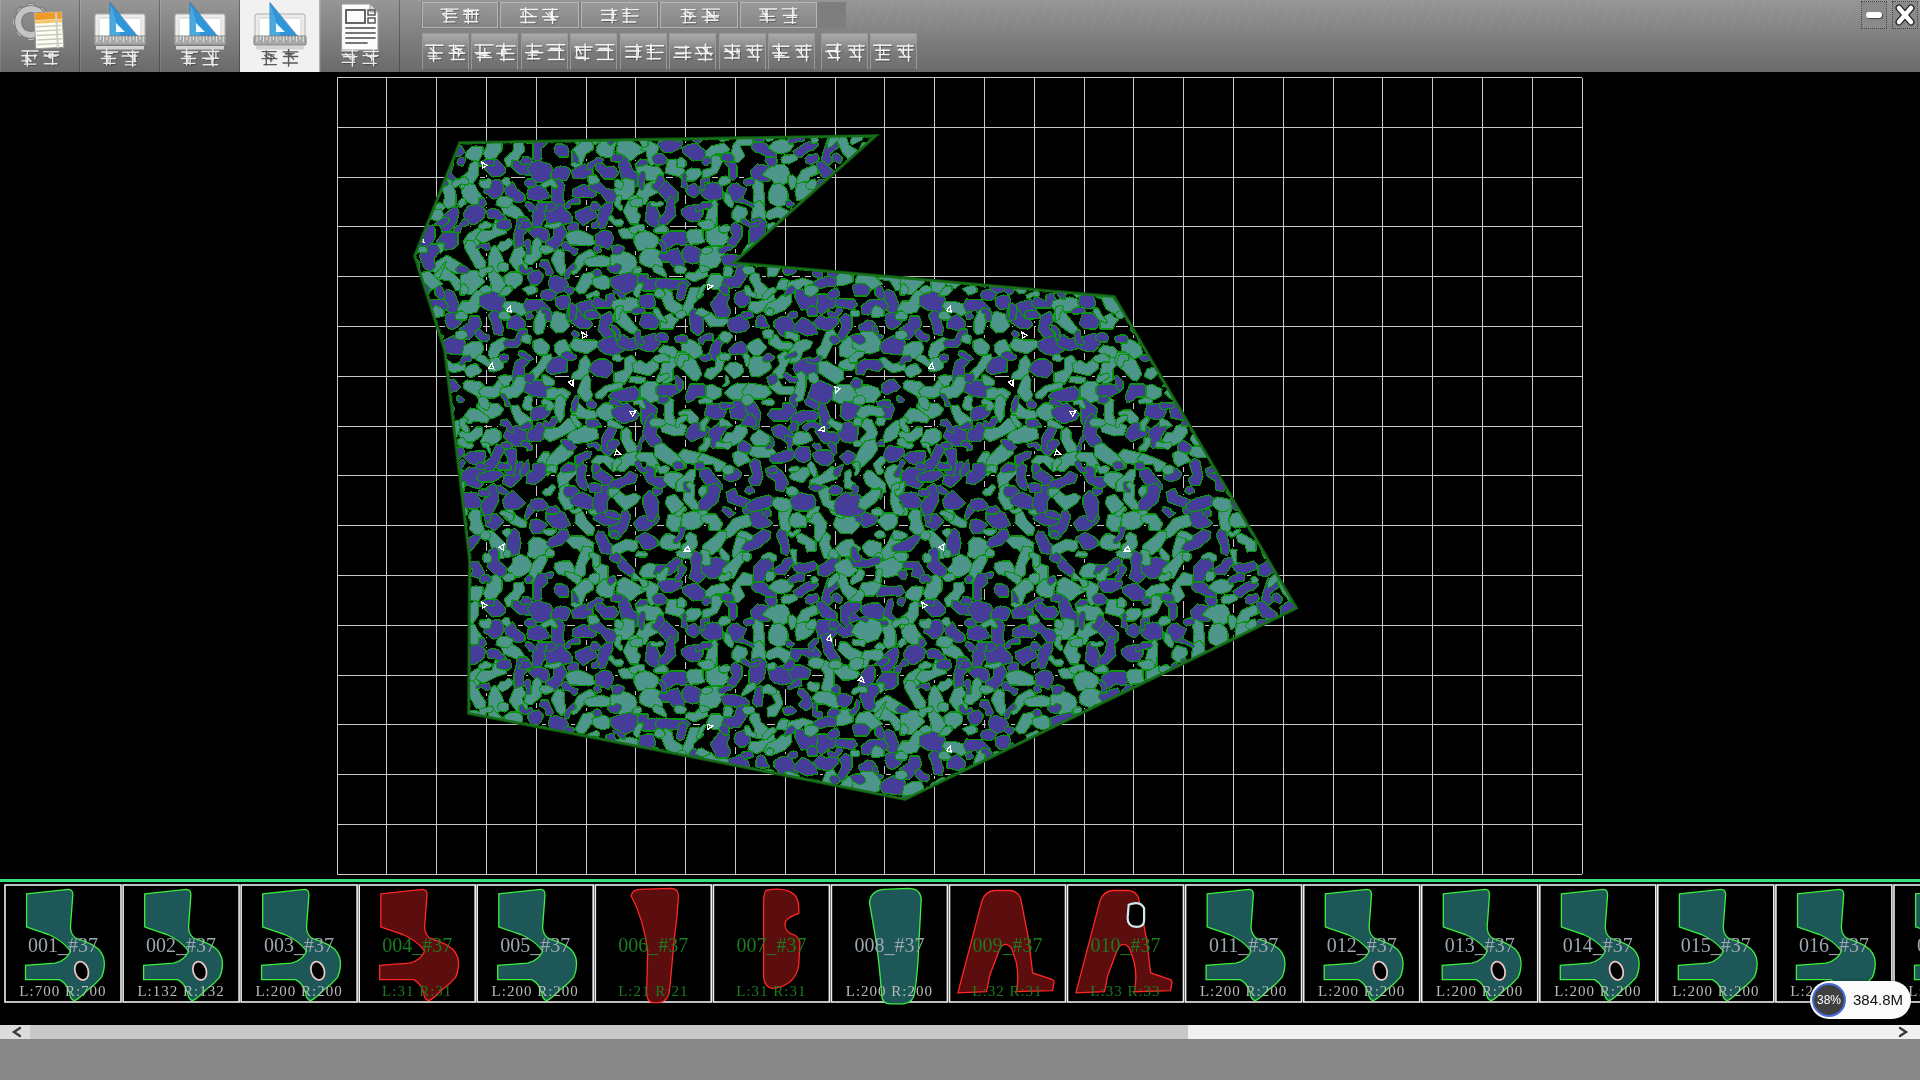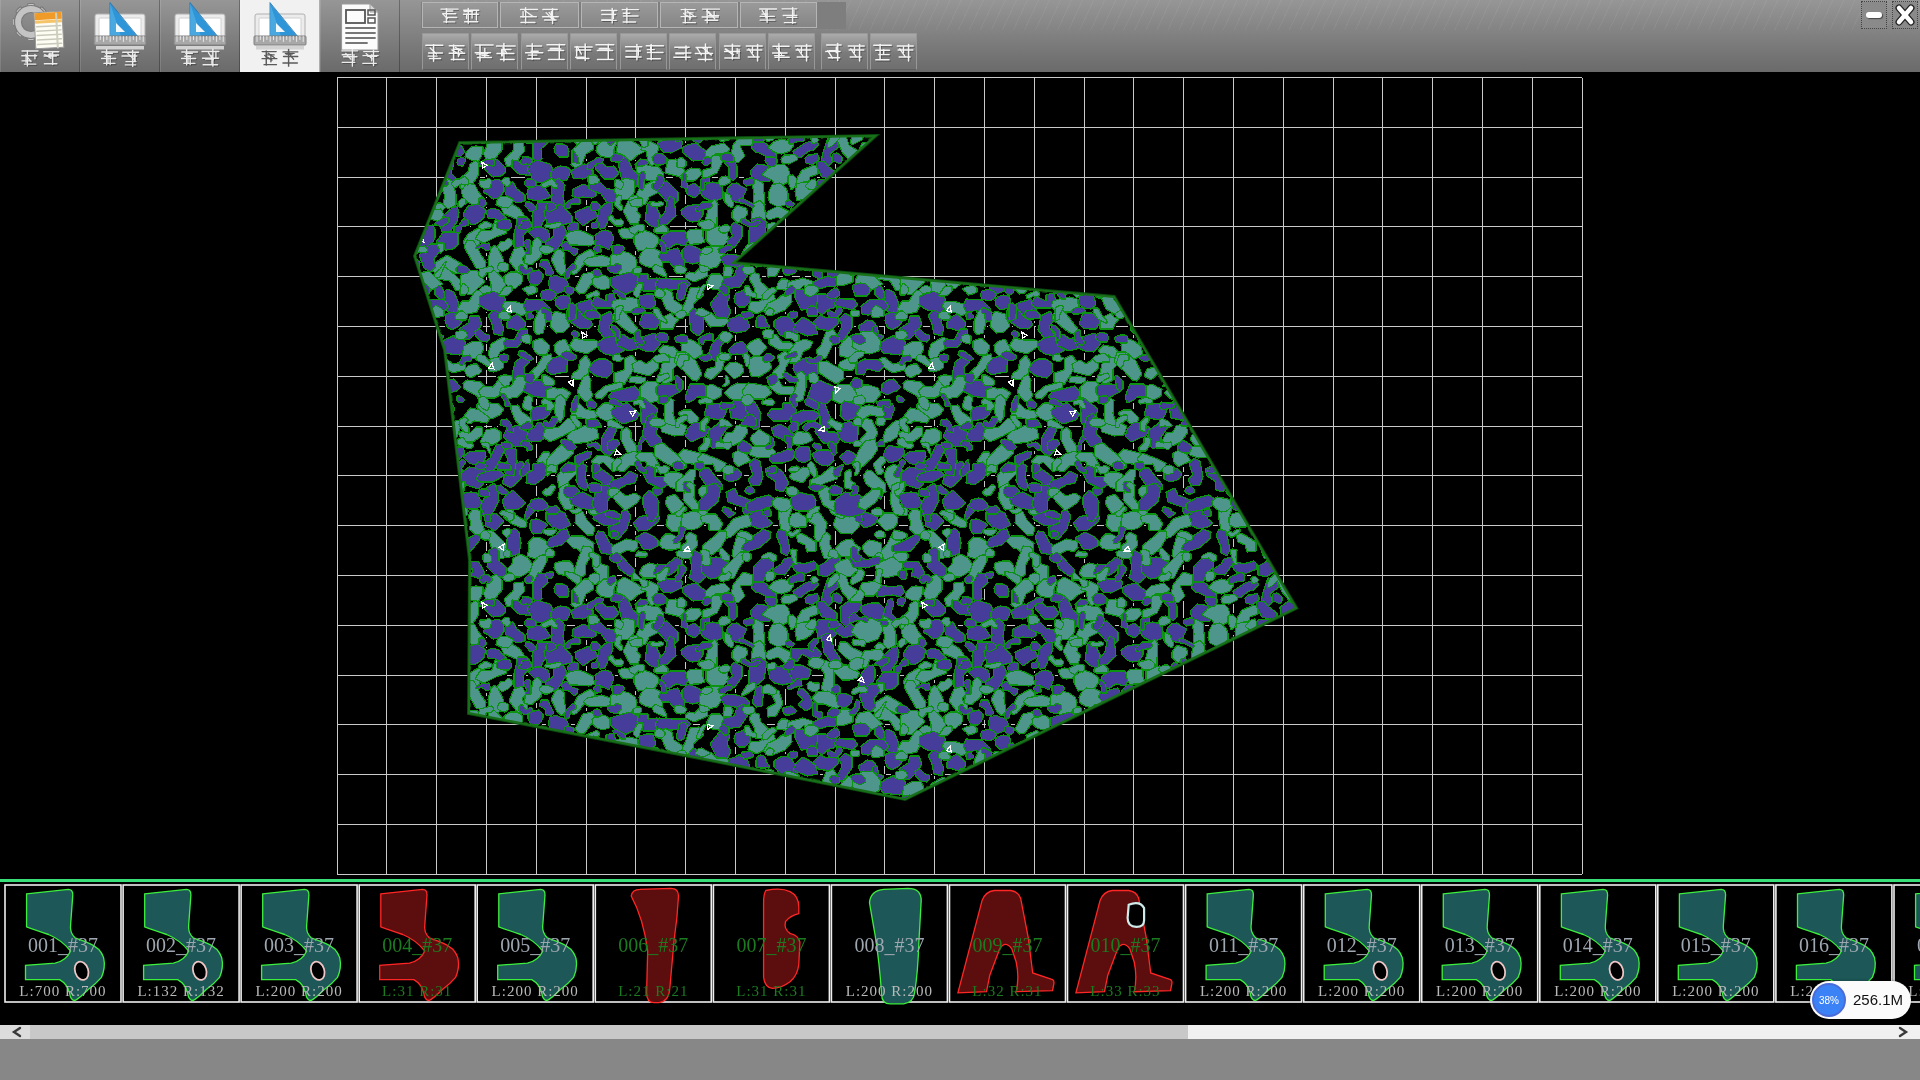--- a/index.html
+++ b/index.html
@@ -2062,14 +2062,14 @@
 <div style="position:absolute;left:0;top:1025px;width:1920px;height:14px;background:#F0F0F0">
 <div style="position:absolute;left:0;top:0;width:30px;height:14px;background:#DCDCDC"></div>
 <div style="position:absolute;left:30px;top:0;width:1158px;height:14px;background:#C8C8C8"></div>
 <svg style="position:absolute;left:0;top:0;display:block" width="1920" height="14">
       <path d="M20,3 L14,7 L20,11" fill="none" stroke="#3a3a3a" stroke-width="2.4"></path>
 <path d="M1900,3 L1906,7 L1900,11" fill="none" stroke="#3a3a3a" stroke-width="2.4"></path>
     </svg>
   </div>
 <div style="position:absolute;left:0;top:1039px;width:1920px;height:41px;background:#878787"></div>
 <div style="position:absolute;left:1810px;top:981px;width:101px;height:38px;border-radius:19px;background:#FBFBFB;box-shadow:0 0 3px rgba(0,0,0,.3)">
-<div style="position:absolute;left:2px;top:2px;width:34px;height:34px;border-radius:50%;background:#3b82f6;border:2px solid #4a6cd8;color:#fff;font-size:10px;display:flex;align-items:center;justify-content:center">38%</div>
-<div style="position:absolute;left:43px;top:10px;font-size:15px;color:#111">256.1M</div>
+<div style="position:absolute;left:2px;top:2px;width:34px;height:34px;border-radius:50%;background:#404040;border:2px solid #4a6cd8;color:#fff;font-size:12px;display:flex;align-items:center;justify-content:center">38%</div>
+<div style="position:absolute;left:43px;top:10px;font-size:15px;color:#111">384.8M</div>
   </div>
 </body></html>

